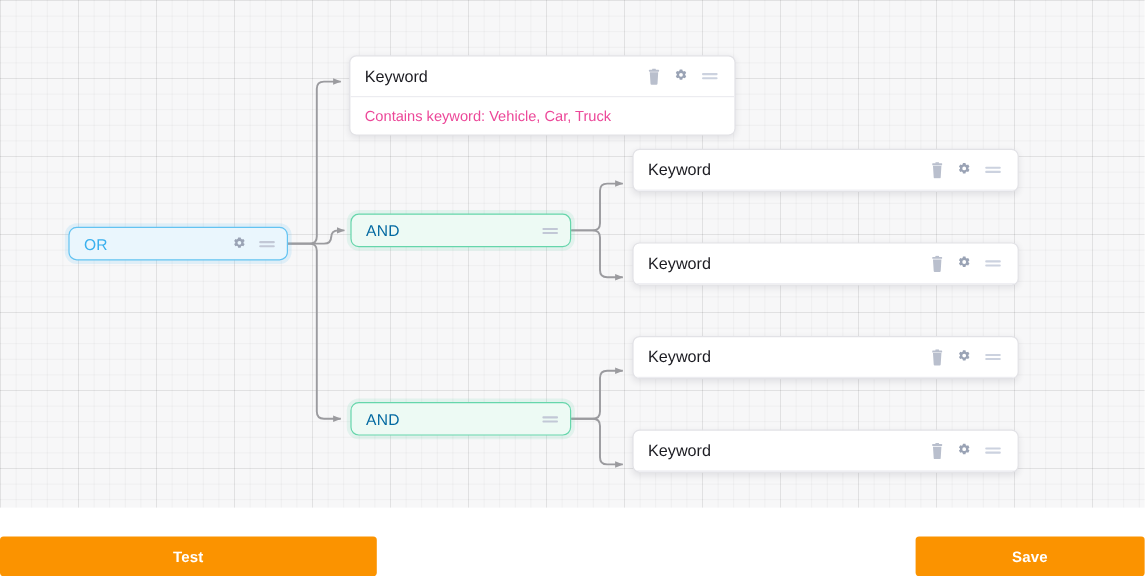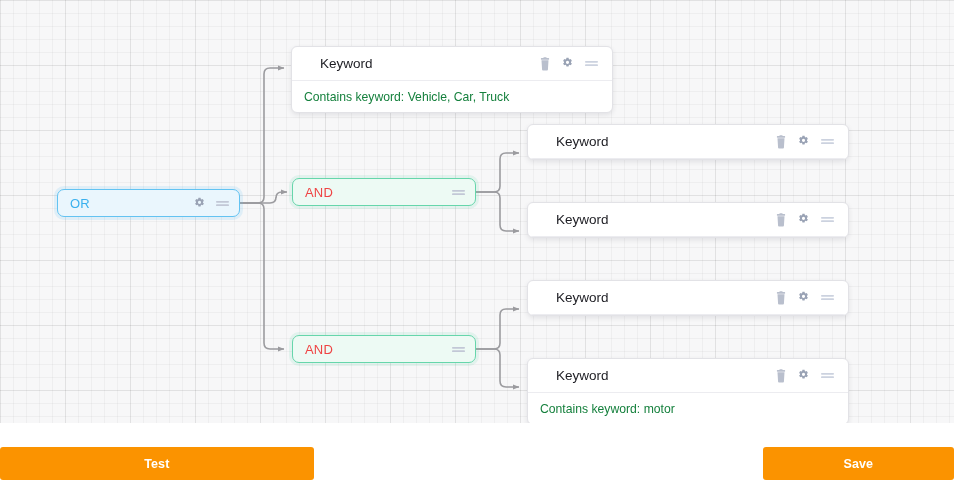--- a/index.html
+++ b/index.html
@@ -63,21 +63,21 @@
   .op-or {
     background: #eaf6fd;
     border: 1px solid #63c3f2;
     box-shadow: 0 0 0 3px rgba(99,195,242,0.16);
     color: #3ab0ee;
   }
   .op-and {
     background: #edfaf4;
     border: 1px solid #66d6ab;
     box-shadow: 0 0 0 3px rgba(102,214,171,0.14);
-    color: #ef4444;
+    color: #0369a1;
   }
 
   
   .kw-card {
     position: absolute;
     box-sizing: border-box;
     width: 322px;
     background: #ffffff;
     border: 1px solid #e2e2e6;
     border-radius: 6px;
@@ -89,34 +89,33 @@
     display: flex;
     align-items: center;
     padding: 0 13px 0 12px;
     border-bottom: 1px solid #ececf0;
   }
   .kw-title {
     flex: 1 1 auto;
     font-size: 13.5px;
     color: #1c1c22;
     line-height: 1;
-    margin-left: 16px;
   }
   .kw-tools {
     display: flex;
     align-items: center;
     gap: 10px;
   }
   .kw-body {
     height: 31px;
     display: flex;
     align-items: center;
     padding: 0 12px;
     font-size: 12.2px;
-    color: #15803d;
+    color: #ec4899;
   }
 
   
   .ico { display: block; }
   .ico svg { display: block; }
   .ico-btn { cursor: pointer; }
 
   
   #actionbar {
     position: absolute;
@@ -336,21 +335,20 @@
           </svg>
         </span>
         <span class="ico ico-btn">
           <svg width="15" height="13" viewBox="0 0 16 14">
             <rect x="1" y="4.2" width="14" height="1.9" rx="0.9" fill="#ccd2df"></rect>
             <rect x="1" y="7.9" width="14" height="1.9" rx="0.9" fill="#ccd2df"></rect>
           </svg>
         </span>
       </span>
     </div>
-    <div class="kw-body">Contains keyword: motor</div>
   </div>
 
 </div>
 
 <div id="actionbar">
   <button class="act-btn" id="btn-test">Test</button>
   <button class="act-btn" id="btn-save-as">Save As</button>
   <button class="act-btn" id="btn-save">Save</button>
 </div>
 

